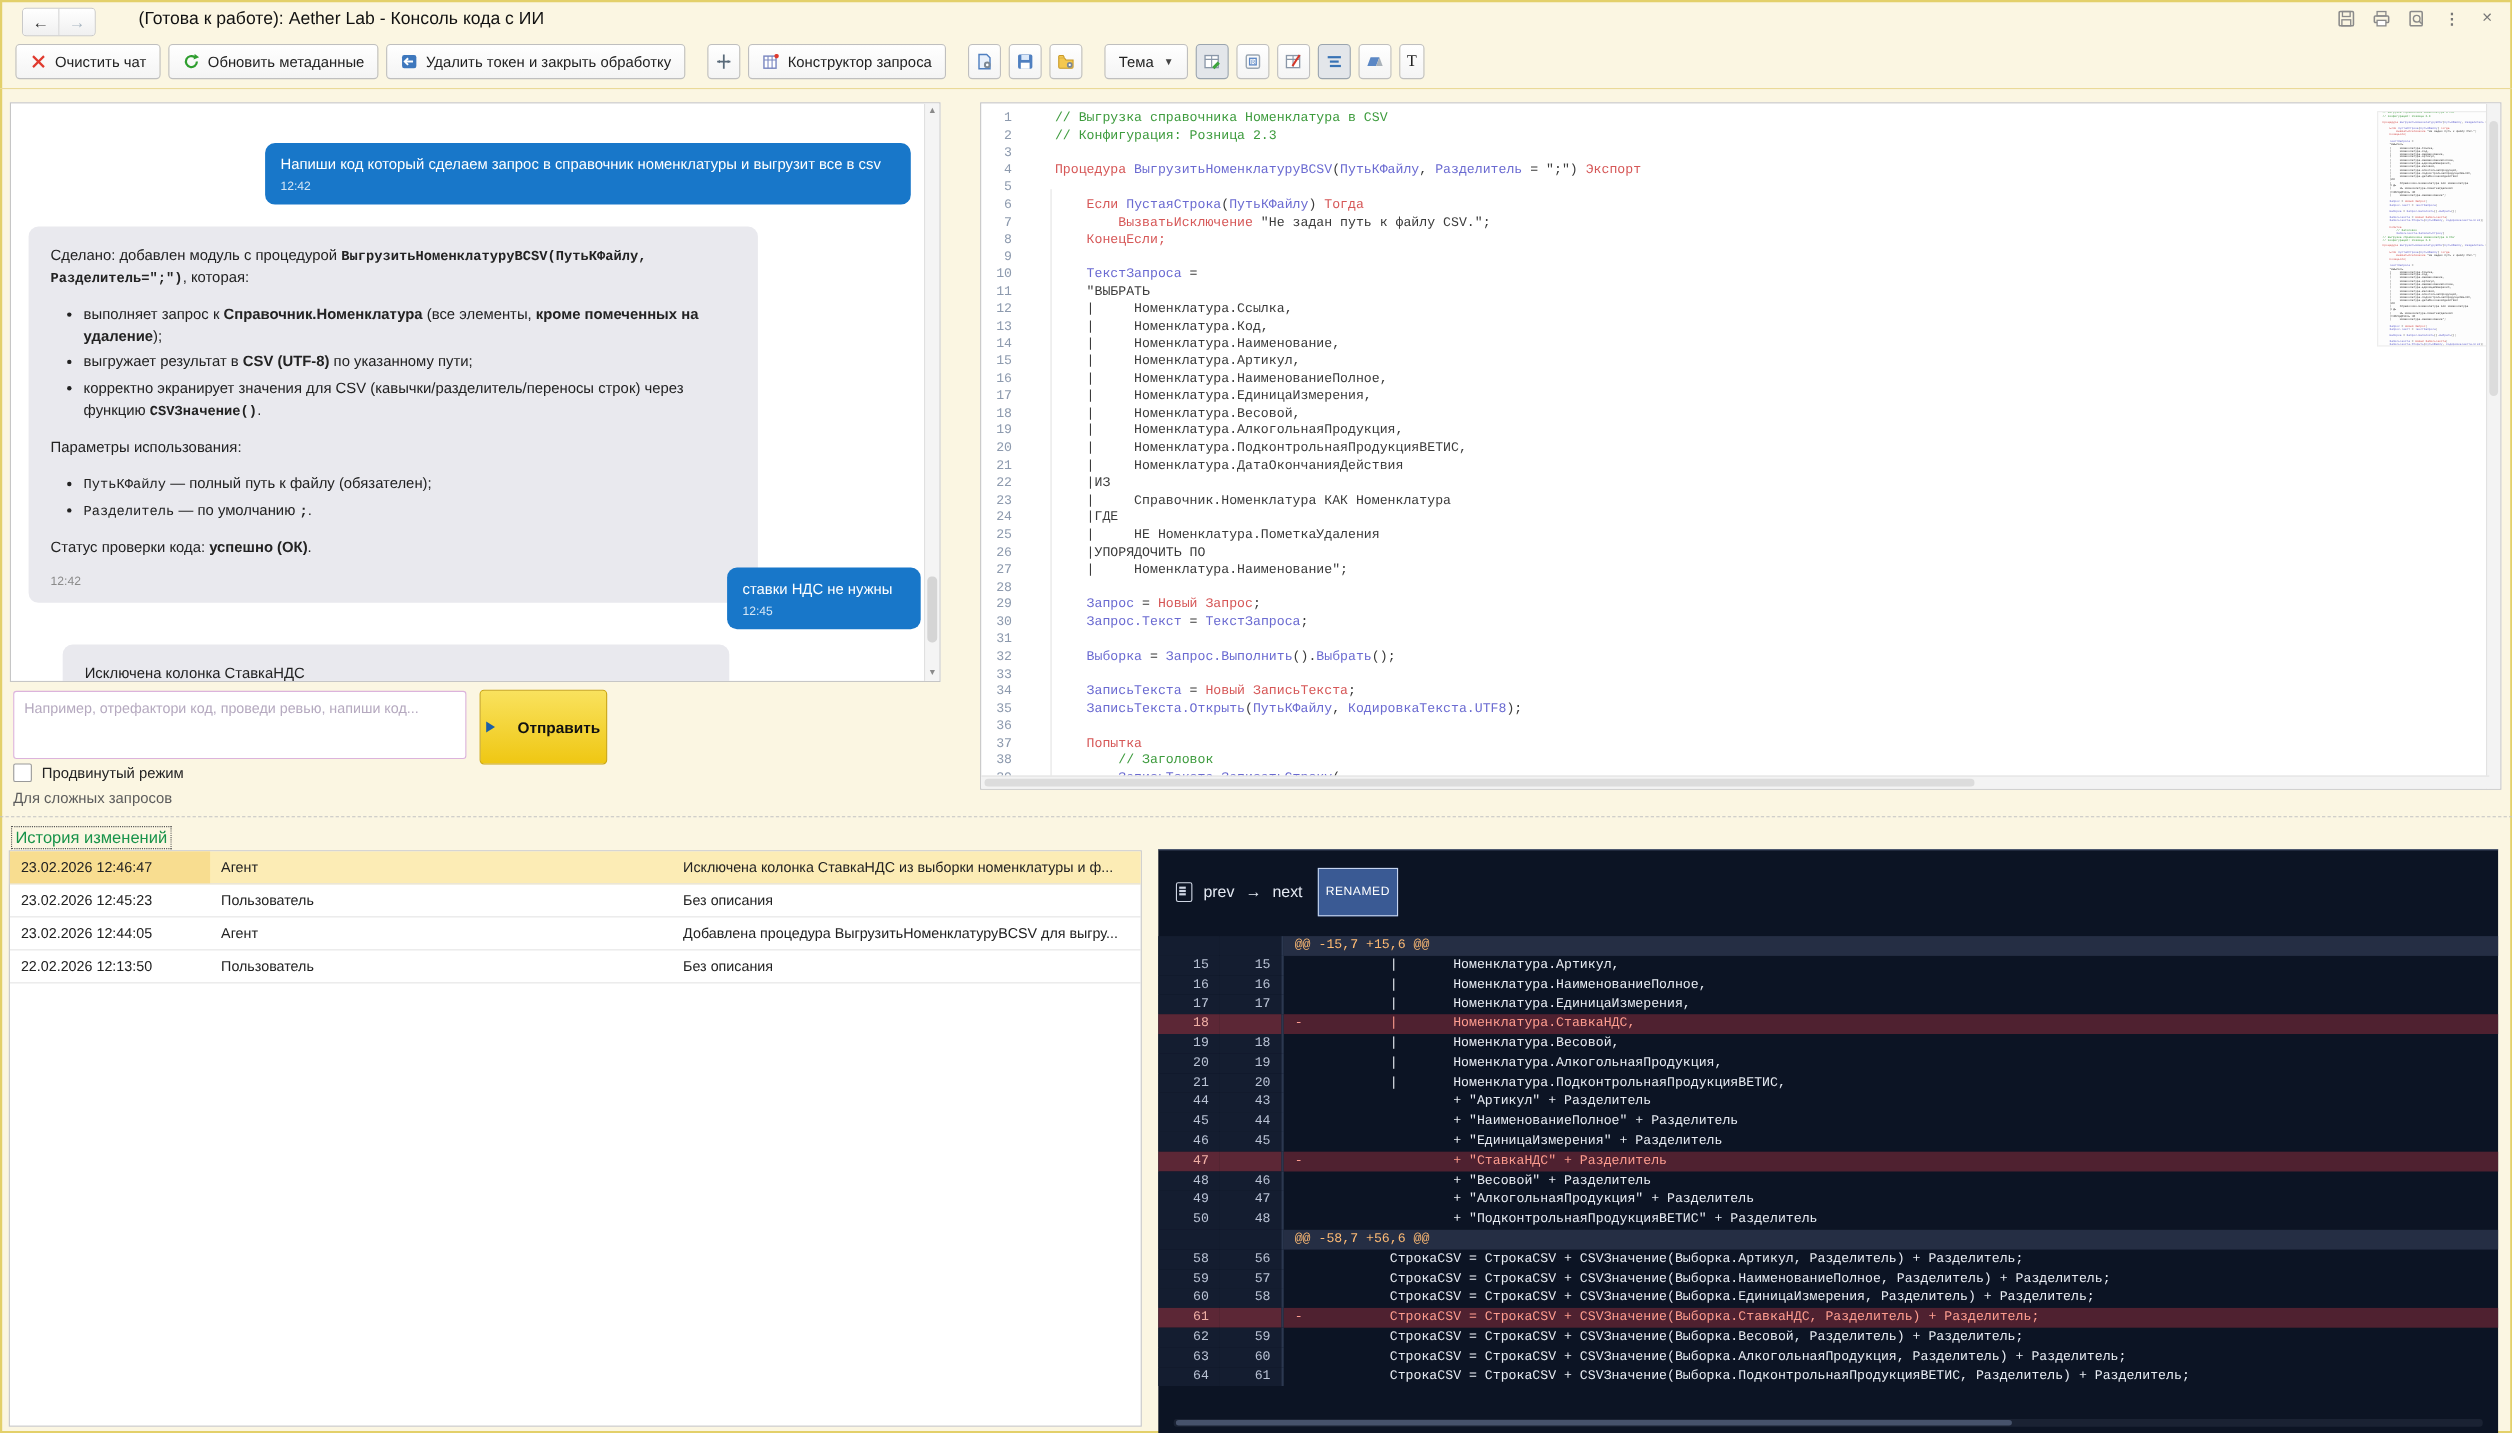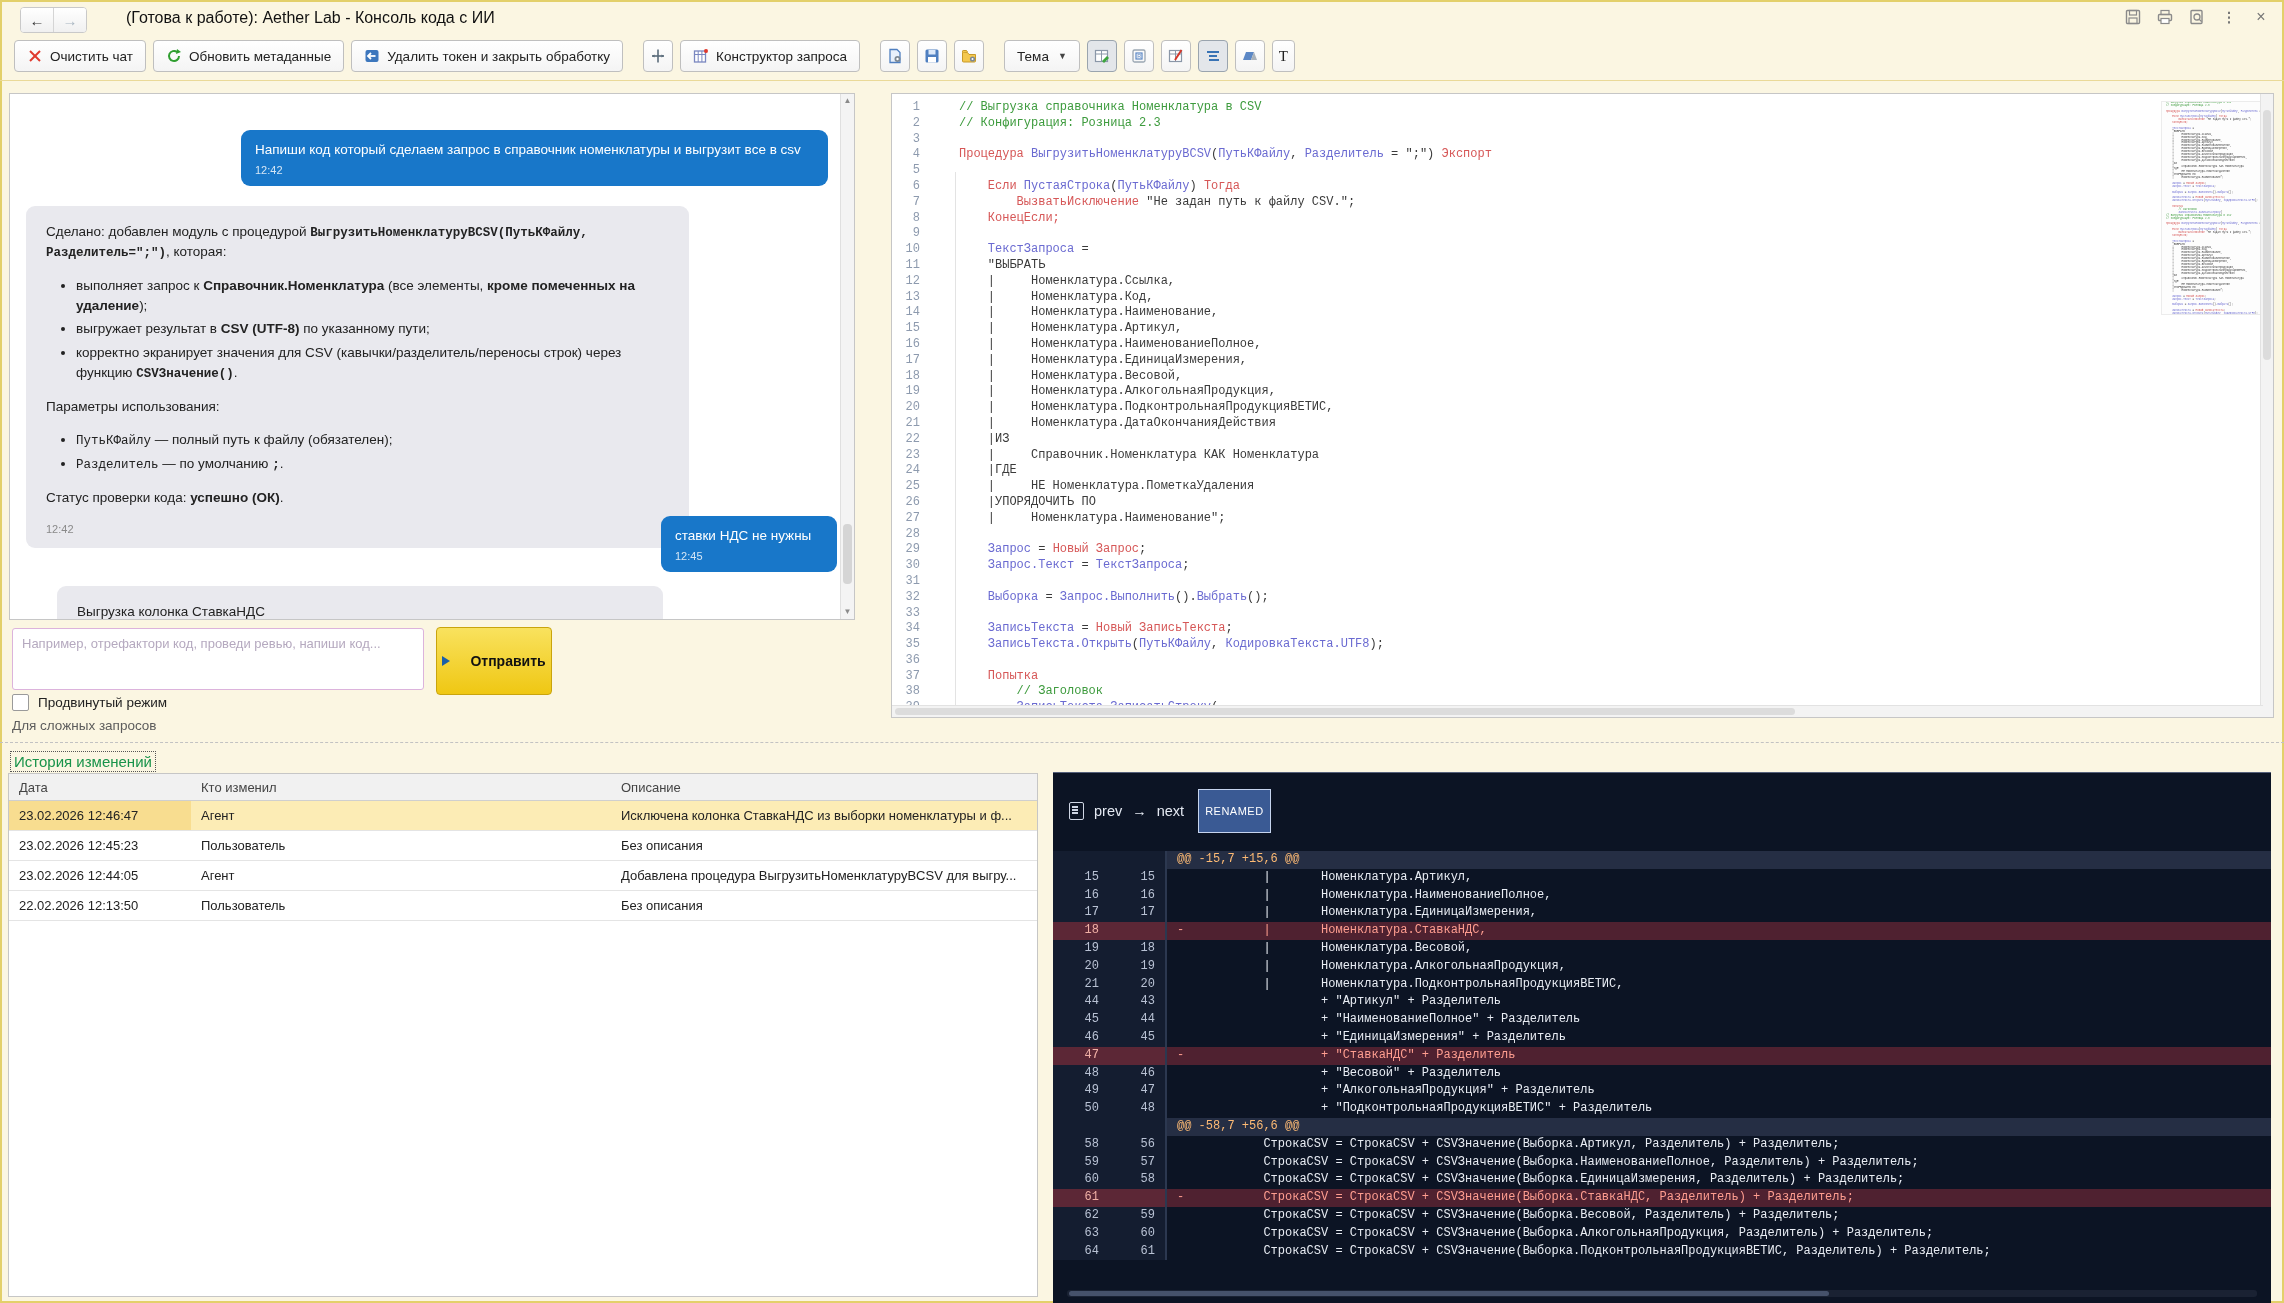--- a/index.html
+++ b/index.html
@@ -300,21 +300,21 @@
           </ul>
           <p><span>Статус проверки кода: </span><span class="t-b">успешно (ОК)</span><span>.</span></p>
         </div>
       <div class="mtime">12:42</div>
     </div>
     <div class="bubble msg-user" style="left:651px;top:422px;width:148px;">
       <div>ставки НДС не нужны</div>
       <div class="mtime">12:45</div>
     </div>
     <div class="bubble msg-assist" style="left:47px;top:492px;width:566px;height:33px;border-radius:9px 9px 0 0;padding:16px 20px 0;overflow:hidden;">
-      <div>Выгрузка колонка СтавкаНДС</div>
+      <div>Исключена колонка СтавкаНДС</div>
     </div>
     <div class="chat-scroll">
       <div class="arr" style="top:0;">▲</div>
       <div class="thumb" style="top:430px;height:60px;"></div>
       <div class="arr" style="bottom:0;">▼</div>
     </div>
   </div>
 
   <textarea class="prompt" placeholder="Например, отрефактори код, проведи ревью, напиши код..." style=""></textarea>
   <div class="send-btn">
@@ -323,25 +323,20 @@
   </div>
   <div class="adv-row">
     <div class="cbox"></div>
     <span>Продвинутый режим</span>
   </div>
   <div class="adv-hint">Для сложных запросов</div>
   <div class="dash-sep"></div>
 
   <a class="hist-link">История изменений</a>
   <div class="hist-card">
-    <div class="h-row hhead">
-      <div class="h-cell">Дата</div>
-      <div class="h-cell">Кто изменил</div>
-      <div class="h-cell">Описание</div>
-    </div>
     <div id="hist-rows">
         <div class="h-row sel">
           <div class="h-cell">23.02.2026 12:46:47</div>
           <div class="h-cell">Агент</div>
           <div class="h-cell">Исключена колонка СтавкаНДС из выборки номенклатуры и ф...</div>
         </div>
         <div class="h-row">
           <div class="h-cell">23.02.2026 12:45:23</div>
           <div class="h-cell">Пользователь</div>
           <div class="h-cell">Без описания</div>

